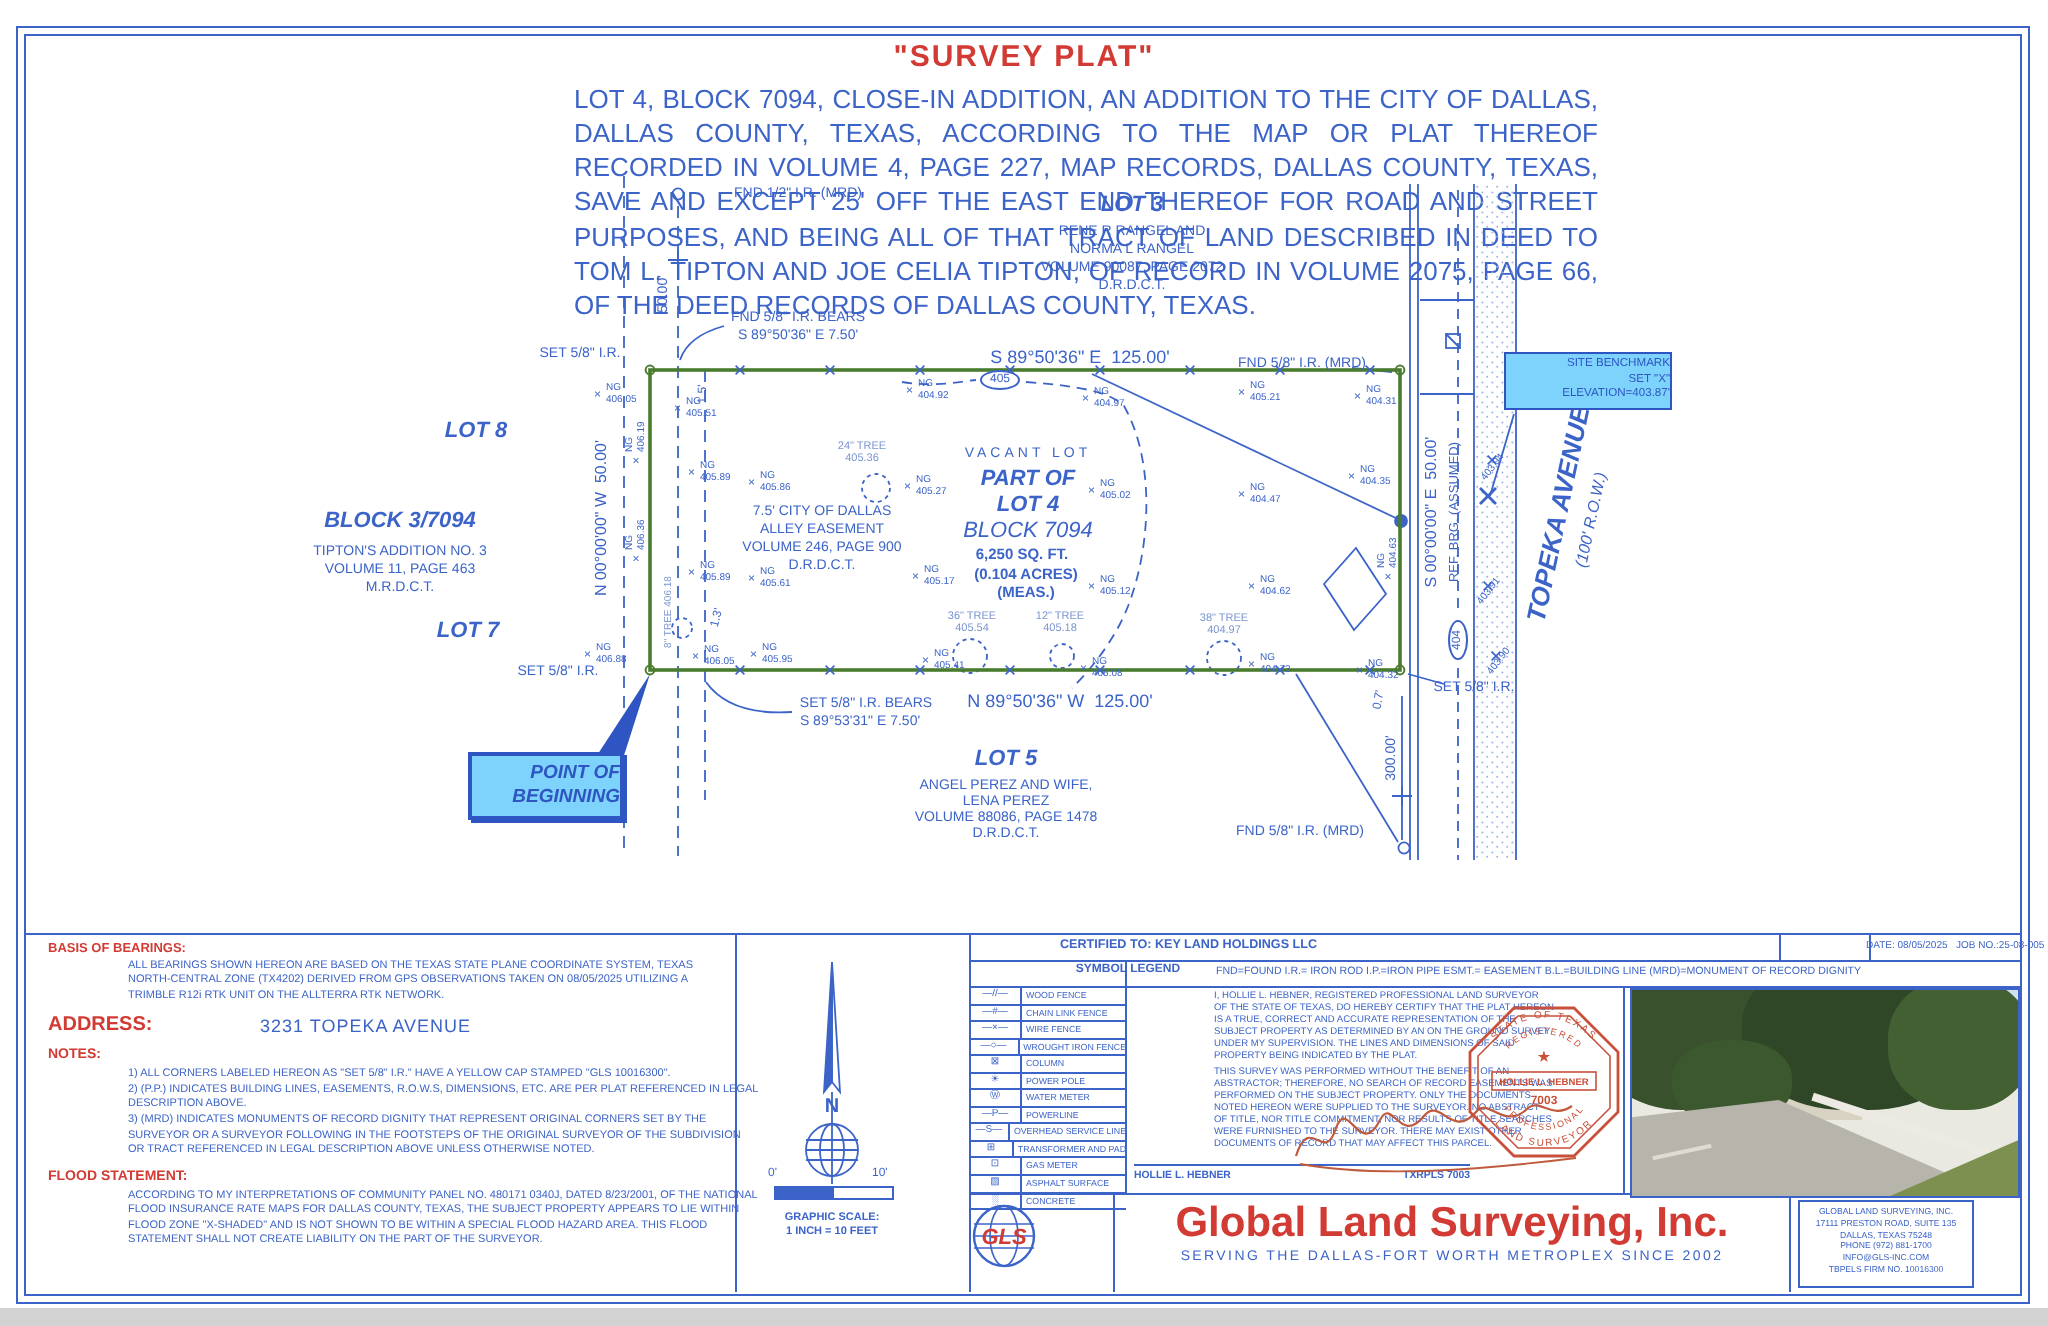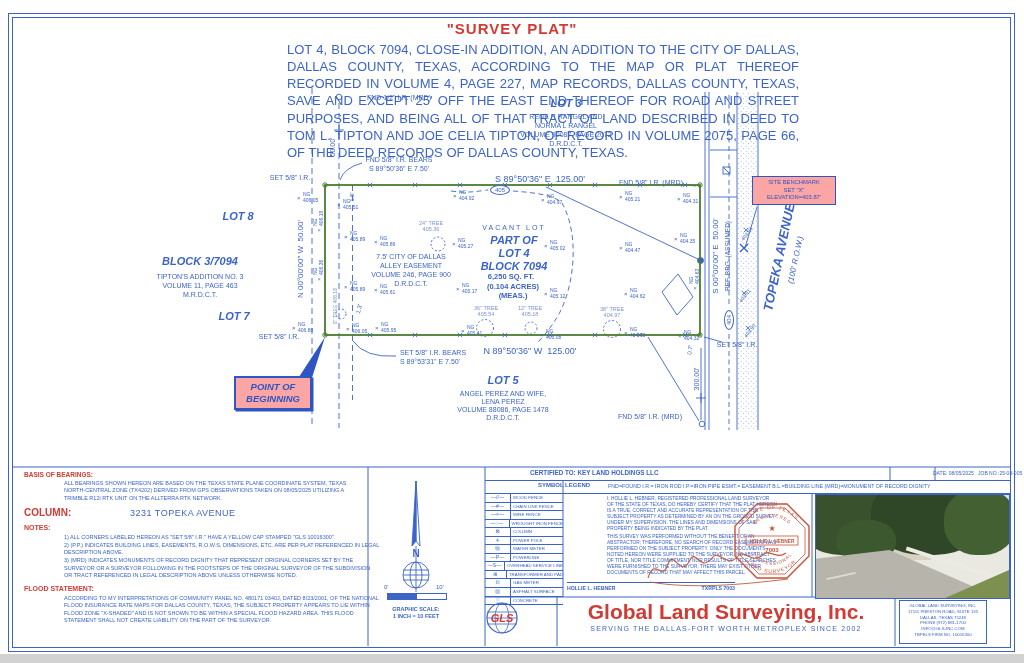--- a/index.html
+++ b/index.html
@@ -16,22 +16,22 @@
   #legal{left:287px;top:41px;width:512px;color:#3c64c8;font-size:13px;line-height:1.32;
       text-align:justify;}
   
   #plat-layer{left:0;top:0;width:1024px;height:663px;}
   .ann{position:absolute;color:#3c64c8;white-space:pre;transform-origin:center;line-height:1;}
   .ann.oval{border:1px solid #3c64c8;border-radius:50%;padding:1px 4px;background:#fff;}
   .ann.sp{letter-spacing:2px;}
   .ng{position:absolute;color:#3c64c8;font-size:5px;line-height:1.18;transform-origin:left top;}
   .ng em{font-style:normal;display:block;}
   .ng::before{content:"×";position:absolute;left:-6px;top:2.5px;font-size:6px;}
-  .callout{position:absolute;border:1.5px solid #2e55c2;background:#fca5a5;color:#2e55c2;
-      text-align:center;z-index:5;}
+  .callout{position:absolute;border:1.5px solid #2e55c2;background:#7dd3fc;color:#2e55c2;
+      text-align:right;z-index:5;}
   #pob{left:234px;top:376px;width:74px;padding:3px 0;font-weight:bold;font-style:italic;
       font-size:9.5px;line-height:1.25;border-width:2px;box-shadow:1.5px 1.5px 0 #2e55c2;}
   #benchmark{left:752px;top:176px;width:82px;font-size:5.8px;line-height:1.3;padding:2px 0;}
   .rt{color:#d23b33;font-weight:bold;}
   .bt{color:#3c64c8;margin-left:40px;}
   #basis-title{left:24px;top:471px;font-size:6.5px;}
   #basis-text{left:24px;top:480px;width:300px;font-size:5.5px;line-height:1.35;}
   #address-label{left:24px;top:507px;font-size:10px;}
   #address-value{left:90px;top:508px;font-size:9px;letter-spacing:.5px;}
   #notes-title{left:24px;top:524px;font-size:7px;}
@@ -185,21 +185,21 @@
     <div class="ann" style="left: 200px; top: 294px; font-size: 7px; transform: translate(-50%, -50%);">M.R.D.C.T.</div>
     <div class="ann" style="left: 234px; top: 316px; font-size: 11px; transform: translate(-50%, -50%); font-weight: bold; font-style: italic;">LOT 7</div>
     <div class="ann" style="left: 279px; top: 336px; font-size: 7px; transform: translate(-50%, -50%);">SET 5/8" I.R.</div>
     <div class="ann" style="left: 411px; top: 256px; font-size: 7px; transform: translate(-50%, -50%);">7.5' CITY OF DALLAS</div>
     <div class="ann" style="left: 411px; top: 265px; font-size: 7px; transform: translate(-50%, -50%);">ALLEY EASEMENT</div>
     <div class="ann" style="left: 411px; top: 274px; font-size: 7px; transform: translate(-50%, -50%);">VOLUME 246, PAGE 900</div>
     <div class="ann" style="left: 411px; top: 283px; font-size: 7px; transform: translate(-50%, -50%);">D.R.D.C.T.</div>
     <div class="ann sp" style="left: 514px; top: 227px; font-size: 7px; transform: translate(-50%, -50%);">VACANT LOT</div>
     <div class="ann" style="left: 514px; top: 240px; font-size: 11px; transform: translate(-50%, -50%); font-weight: bold; font-style: italic;">PART OF</div>
     <div class="ann" style="left: 514px; top: 253px; font-size: 11px; transform: translate(-50%, -50%); font-weight: bold; font-style: italic;">LOT 4</div>
-    <div class="ann" style="left: 514px; top: 266px; font-size: 11px; transform: translate(-50%, -50%); font-weight: bold; font-style: italic;">BLOCK 7094</div>
+    <div class="ann" style="left: 514px; top: 266px; font-size: 11px; transform: translate(-50%, -50%); font-weight: normal; font-style: italic;">BLOCK 7094</div>
     <div class="ann" style="left: 511px; top: 277px; font-size: 7.5px; transform: translate(-50%, -50%); font-weight: bold;">6,250 SQ. FT.</div>
     <div class="ann" style="left: 513px; top: 287px; font-size: 7.5px; transform: translate(-50%, -50%); font-weight: bold;">(0.104 ACRES)</div>
     <div class="ann" style="left: 513px; top: 296px; font-size: 7.5px; transform: translate(-50%, -50%); font-weight: bold;">(MEAS.)</div>
     <div class="ann" style="left: 431px; top: 224px; font-size: 5.5px; transform: translate(-50%, -50%); color: rgb(123, 149, 210);">24" TREE</div>
     <div class="ann" style="left: 431px; top: 230px; font-size: 5.5px; transform: translate(-50%, -50%); color: rgb(123, 149, 210);">405.36</div>
     <div class="ann" style="left: 486px; top: 309px; font-size: 5.5px; transform: translate(-50%, -50%); color: rgb(123, 149, 210);">36" TREE</div>
     <div class="ann" style="left: 486px; top: 315px; font-size: 5.5px; transform: translate(-50%, -50%); color: rgb(123, 149, 210);">405.54</div>
     <div class="ann" style="left: 530px; top: 309px; font-size: 5.5px; transform: translate(-50%, -50%); color: rgb(123, 149, 210);">12" TREE</div>
     <div class="ann" style="left: 530px; top: 315px; font-size: 5.5px; transform: translate(-50%, -50%); color: rgb(123, 149, 210);">405.18</div>
     <div class="ann" style="left: 612px; top: 310px; font-size: 5.5px; transform: translate(-50%, -50%); color: rgb(123, 149, 210);">38" TREE</div>
@@ -360,21 +360,21 @@
     <line x1="563" y1="480.5" x2="563" y2="597"></line>
     <line x1="812" y1="493.5" x2="812" y2="597"></line>
     <line x1="485" y1="597" x2="1011" y2="597"></line>
     <line x1="557" y1="597" x2="557" y2="646"></line>
     <line x1="895" y1="597" x2="895" y2="646"></line>
   </g>
 </svg>
 
 <div class="abs rt" id="basis-title">BASIS OF BEARINGS:</div>
 <div class="abs bt" id="basis-text">ALL BEARINGS SHOWN HEREON ARE BASED ON THE TEXAS STATE PLANE COORDINATE SYSTEM, TEXAS NORTH-CENTRAL ZONE (TX4202) DERIVED FROM GPS OBSERVATIONS TAKEN ON 08/05/2025 UTILIZING A TRIMBLE R12i RTK UNIT ON THE ALLTERRA RTK NETWORK.</div>
-<div class="abs rt" id="address-label">COLUMN:</div>
+<div class="abs rt" id="address-label">ADDRESS:</div>
 <div class="abs bt" id="address-value">3231 TOPEKA AVENUE</div>
 <div class="abs rt" id="notes-title">NOTES:</div>
 <div class="abs bt" id="notes-list">
     <div>1) ALL CORNERS LABELED HEREON AS "SET 5/8" I.R." HAVE A YELLOW CAP STAMPED "GLS 10016300".</div>
     <div>2) (P.P.) INDICATES BUILDING LINES, EASEMENTS, R.O.W.S, DIMENSIONS, ETC. ARE PER PLAT REFERENCED IN LEGAL DESCRIPTION ABOVE.</div>
     <div>3) (MRD) INDICATES MONUMENTS OF RECORD DIGNITY THAT REPRESENT ORIGINAL CORNERS SET BY THE SURVEYOR OR A SURVEYOR FOLLOWING IN THE FOOTSTEPS OF THE ORIGINAL SURVEYOR OF THE SUBDIVISION OR TRACT REFERENCED IN LEGAL DESCRIPTION ABOVE UNLESS OTHERWISE NOTED.</div>
   </div>
 <div class="abs rt" id="flood-title">FLOOD STATEMENT:</div>
 <div class="abs bt" id="flood-text">ACCORDING TO MY INTERPRETATIONS OF COMMUNITY PANEL NO. 480171 0340J, DATED 8/23/2001, OF THE NATIONAL FLOOD INSURANCE RATE MAPS FOR DALLAS COUNTY, TEXAS, THE SUBJECT PROPERTY APPEARS TO LIE WITHIN FLOOD ZONE "X-SHADED" AND IS NOT SHOWN TO BE WITHIN A SPECIAL FLOOD HAZARD AREA. THIS FLOOD STATEMENT SHALL NOT CREATE LIABILITY ON THE PART OF THE SURVEYOR.</div>
 

